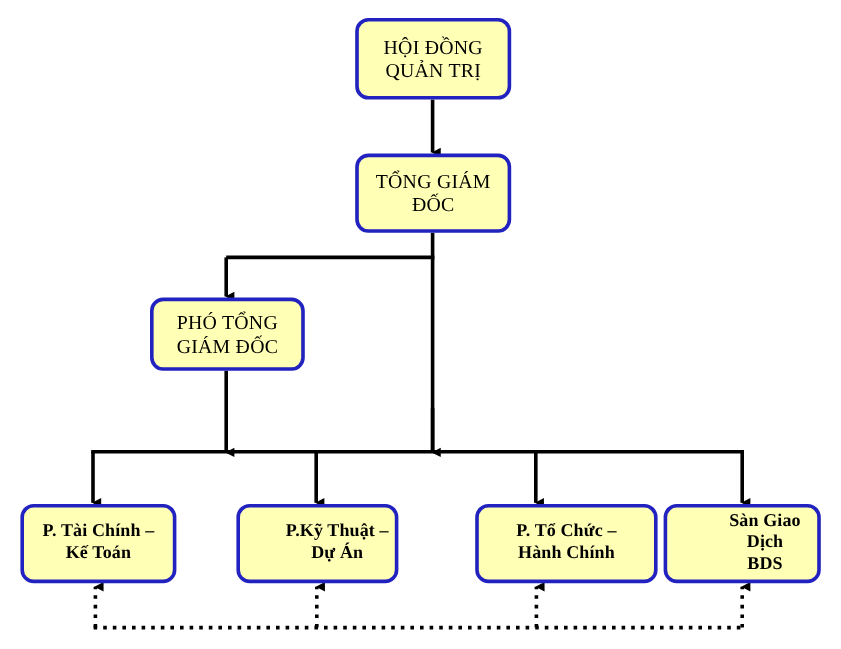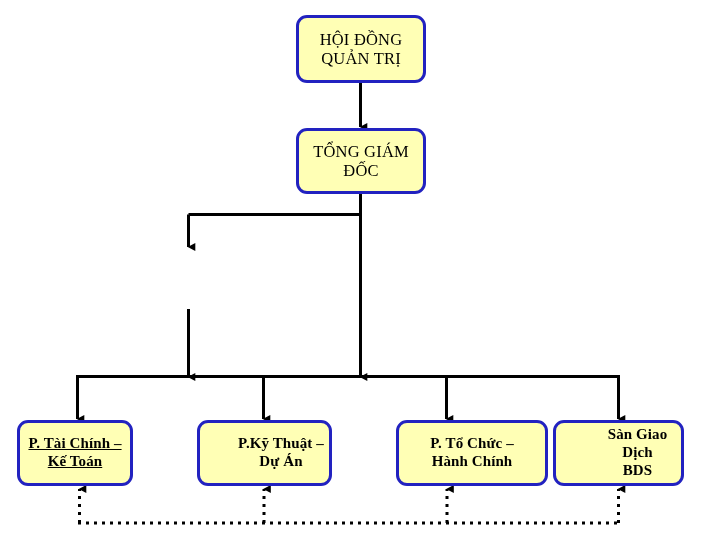--- a/index.html
+++ b/index.html
@@ -52,21 +52,21 @@
   }
   .tier-4 .node-label {
     font-size: 15px;
     font-weight: bold;
     letter-spacing: 0.1px;
   }
   
   #box-hoi-dong-quan-tri { left: 296px; top: 15px;  width: 130px; height: 68px; }
   #box-tong-giam-doc     { left: 296px; top: 128px; width: 130px; height: 66px; justify-content: center; }
   #box-pho-tong-giam-doc { left: 125px; top: 248px; width: 129px; height: 61px; }
-  #box-tai-chinh-ke-toan { left: 17px;  top: 420px; width: 116px; height: 66px; text-decoration: underline; }
+  #box-tai-chinh-ke-toan { left: 17px;  top: 420px; width: 130px; height: 66px; }
   #box-ky-thuat-du-an    { left: 197px; top: 420px; width: 135px; height: 66px; padding-left: 33px; }
   #box-to-chuc-hanh-chinh{ left: 396px; top: 420px; width: 152px; height: 66px; }
   #box-san-giao-dich-bds { left: 553px; top: 420px; width: 131px; height: 66px; padding-left: 38px; }
 </style>
 </head>
 <body>
 
 <div id="chart-root">
 
   <svg id="connector-layer" viewBox="0 0 701 541" width="701" height="541" xmlns="http://www.w3.org/2000/svg">
@@ -107,20 +107,24 @@
   <div class="node-box tier-1" id="box-hoi-dong-quan-tri">
     <span class="node-label">HỘI ĐỒNG
 QUẢN TRỊ</span>
   </div>
 
   <div class="node-box tier-2" id="box-tong-giam-doc">
     <span class="node-label">TỔNG GIÁM
 ĐỐC</span>
   </div>
 
+  <div class="node-box tier-3" id="box-pho-tong-giam-doc">
+    <span class="node-label">PHÓ TỔNG
+GIÁM ĐỐC</span>
+  </div>
 
   <div class="node-box tier-4" id="box-tai-chinh-ke-toan">
     <span class="node-label">P. Tài Chính –
 Kế Toán</span>
   </div>
 
   <div class="node-box tier-4" id="box-ky-thuat-du-an">
     <span class="node-label">P.Kỹ Thuật –
 Dự Án</span>
   </div>

